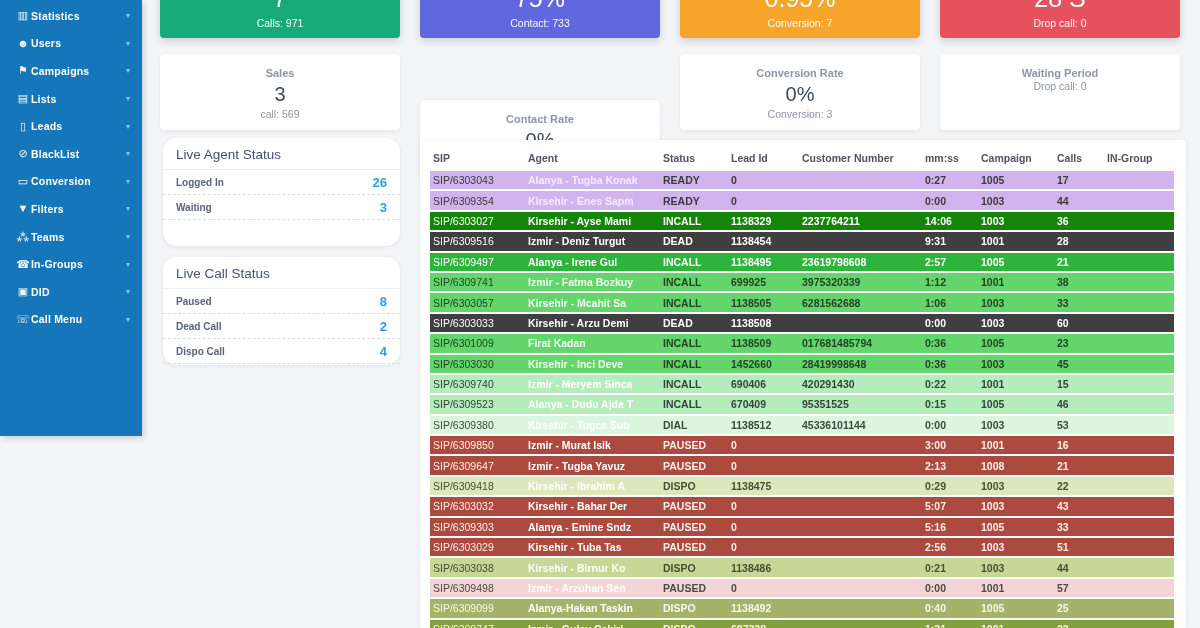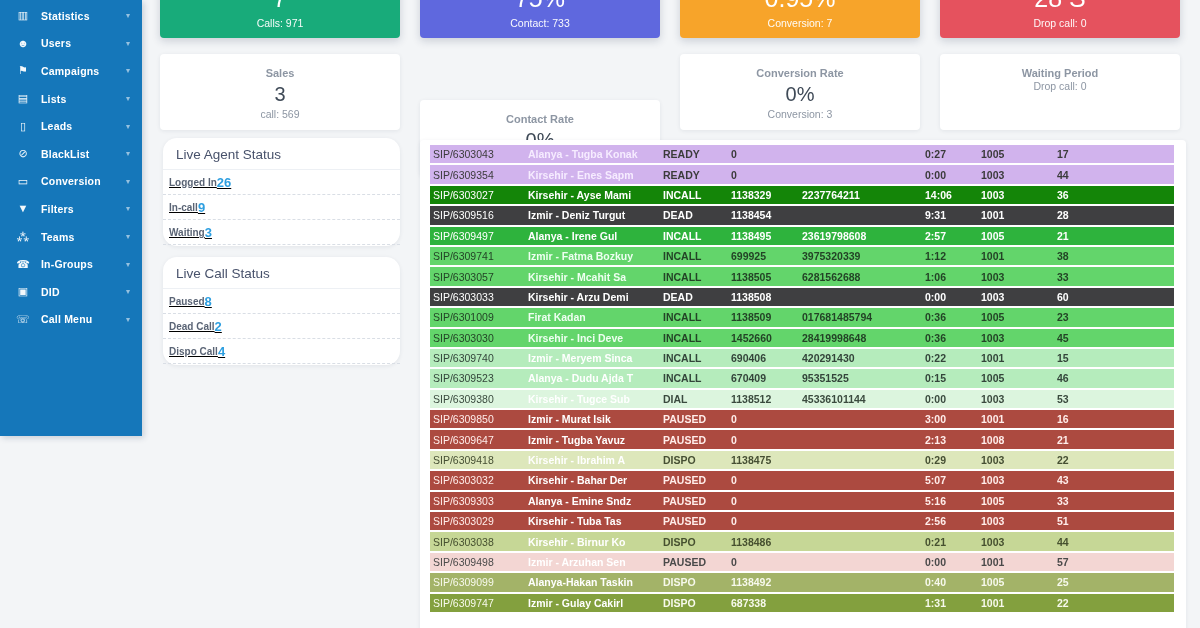--- a/index.html
+++ b/index.html
@@ -4,43 +4,43 @@
 <style>
   html,body{margin:0;padding:0;}
   body{font-family:"Liberation Sans",sans-serif;background:#f3f5f7;}
   .page{position:relative;width:1200px;height:628px;overflow:hidden;background:#f3f5f7;}
 
   
   .sidebar{position:absolute;left:0;top:0;width:142px;height:436px;background:#1577ba;
            padding-top:2px;box-sizing:border-box;box-shadow:2px 2px 6px rgba(10,40,80,.18);}
   .side-item{display:flex;align-items:center;height:27.6px;padding:0 12px 0 15px;color:#fff;cursor:pointer;}
   .si-icon{width:16px;font-size:11px;line-height:1;opacity:.95;text-align:center;}
-  .si-label{font-size:10.5px;font-weight:700;margin-left:10px;flex:1;letter-spacing:.2px;}
+  .si-label{font-size:10.5px;font-weight:700;margin-left:0;flex:1;letter-spacing:.2px;}
   .si-caret{font-size:8px;opacity:.55;}
 
   
   .top-card{position:absolute;top:-40px;width:240px;height:78px;border-radius:4px;
             box-shadow:0 3px 8px rgba(20,40,70,.18);text-align:center;color:#fff;box-sizing:border-box;}
   .tc-value{font-size:25px;font-weight:400;line-height:30px;margin-top:23px;}
   .tc-label{font-size:10.5px;margin-top:4px;opacity:.96;}
 
   
   .stat-card{position:absolute;top:54px;width:240px;height:76px;background:#fff;border-radius:4px;
              box-shadow:0 1px 4px rgba(25,40,70,.08);text-align:center;box-sizing:border-box;}
   .sc-title{font-size:11px;font-weight:700;color:#8d96a3;margin-top:13px;}
   .sc-value{font-size:20px;font-weight:400;color:#3f4a57;line-height:26px;margin-top:2px;}
   .sc-sub{font-size:10.5px;color:#8d96a3;margin-top:1px;}
 
   
   .panel{position:absolute;left:163px;width:237px;height:108px;background:#fff;border-radius:14px;
          box-shadow:0 1px 4px rgba(25,40,70,.08);box-sizing:border-box;}
   .panel h3{margin:0;padding:9px 13px 7px;font-size:13.5px;font-weight:400;color:#48526b;
             border-bottom:1px solid #edf0f4;}
-  .p-row{display:flex;align-items:center;
-         padding:5px 6px 4px;border-bottom:1px dashed #d9dee5;height:15px;text-decoration:underline;}
+  .p-row{display:flex;justify-content:space-between;align-items:center;
+         padding:5px 13px 4px;border-bottom:1px dashed #d9dee5;height:15px;}
   .p-label{font-size:10px;font-weight:700;color:#5a6475;}
   .p-value{font-size:13px;font-weight:700;}
 
   
   .table-card{position:absolute;left:420px;top:140px;width:766px;height:500px;background:#fff;
               border-radius:4px;box-shadow:0 1px 4px rgba(25,40,70,.08);
               padding:5px 12px 0 10px;box-sizing:border-box;}
   .thead{display:flex;height:26px;align-items:center;}
   .th{font-size:10.5px;font-weight:700;color:#4c5560;box-sizing:border-box;padding-right:4px;}
   .trow{display:flex;height:20.4px;align-items:center;border-bottom:2px solid #fff;
@@ -169,24 +169,20 @@
     </div>
 
   <section class="panel" style="top:138px;">
     <h3>Live Agent Status</h3>
     <div id="agent-rows">
         <div class="p-row">
     <span class="p-label">Logged In</span>
     <span class="p-value" style="color: rgb(46, 159, 224);">26</span>
   </div>
         <div class="p-row">
-    <span class="p-label">In-call</span>
-    <span class="p-value" style="color: rgb(46, 159, 224);">9</span>
-  </div>
-        <div class="p-row">
     <span class="p-label">Waiting</span>
     <span class="p-value" style="color: rgb(46, 159, 224);">3</span>
   </div>
       </div>
   </section>
 
   <section class="panel" style="top:257px;">
     <h3>Live Call Status</h3>
     <div id="call-rows">
         <div class="p-row">
@@ -198,20 +194,31 @@
     <span class="p-value" style="color: rgb(46, 159, 224);">2</span>
   </div>
         <div class="p-row">
     <span class="p-label">Dispo Call</span>
     <span class="p-value" style="color: rgb(46, 159, 224);">4</span>
   </div>
       </div>
   </section>
 
   <section class="table-card">
+    <div class="thead" id="table-head">
+        <span class="th c-sip">SIP</span>
+        <span class="th c-agent">Agent</span>
+        <span class="th c-status">Status</span>
+        <span class="th c-lead_id">Lead Id</span>
+        <span class="th c-customer">Customer Number</span>
+        <span class="th c-mmss">mm:ss</span>
+        <span class="th c-campaign">Campaign</span>
+        <span class="th c-calls">Calls</span>
+        <span class="th c-ingroup">IN-Group</span>
+      </div>
     <div id="table-body">
         <div class="trow" style="--bg: #d1b3ed; --fg: #3b3b3b; --afg: #f6ecff;">
           <span class="td c-sip">SIP/6303043</span>
           <span class="td c-agent">Alanya - Tugba Konak</span>
           <span class="td c-status">READY</span>
           <span class="td c-lead_id">0</span>
           <span class="td c-customer"></span>
           <span class="td c-mmss">0:27</span>
           <span class="td c-campaign">1005</span>
           <span class="td c-calls">17</span>

